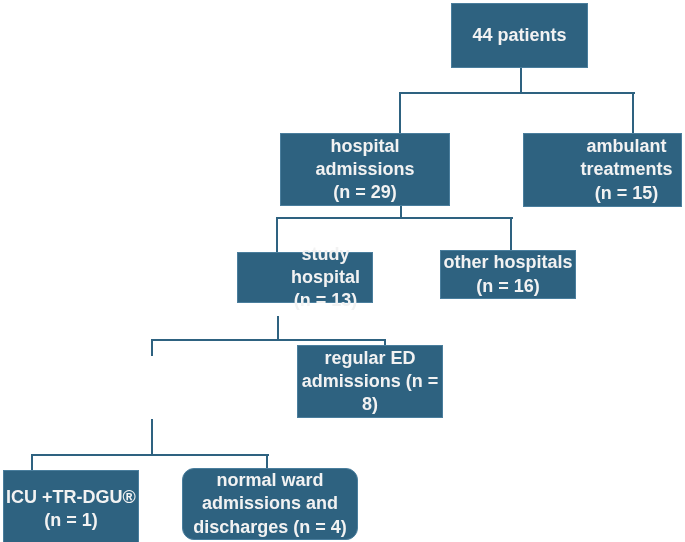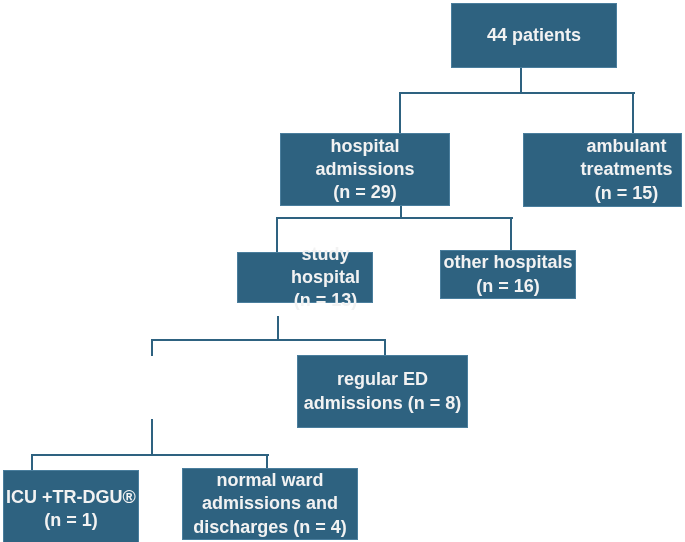--- a/index.html
+++ b/index.html
@@ -33,29 +33,29 @@
     white-space: pre-line;
   }
   .node.wide-spacing .node-label {
     line-height: 1.75;
   }
   .edge-seg {
     position: absolute;
     background: #2E6280;
   }
   
-  .n0 { left: 451px; top: 3px;   width: 166px; height: 65px; }
+  .n0 { left: 451px; top: 3px;   width: 137px; height: 65px; }
   .n1 { left: 280px; top: 133px; width: 170px; height: 73px; }
   .n2 { left: 523px; top: 133px; width: 159px; height: 74px; padding-left: 48px; }
   .n3 { left: 237px; top: 252px; width: 136px; height: 51px; padding-left: 41px; }
   .n4 { left: 440px; top: 250px; width: 136px; height: 49px; }
   .n5 { left: 44px;  top: 355px; width: 204px; height: 65px; }
-  .n6 { left: 297px; top: 355px; width: 171px; height: 73px; }
+  .n6 { left: 297px; top: 345px; width: 146px; height: 73px; }
   .n7 { left: 3px;   top: 470px; width: 136px; height: 78px; }
-  .n8 { left: 182px; top: 468px; width: 176px; height: 72px; }
+  .n8 { left: 182px; top: 468px; width: 176px; height: 72px; border-radius: 12px; }
 </style>
 </head>
 <body>
 
 <div id="figure">
 
   <div class="edge-seg" style="left:520px; top:67px;  width:2px;   height:26px;"></div>
   <div class="edge-seg" style="left:399px; top:92px;  width:236px; height:2px;"></div>
   <div class="edge-seg" style="left:399px; top:92px;  width:2px;   height:42px;"></div>
   <div class="edge-seg" style="left:632px; top:92px;  width:2px;   height:42px;"></div>

